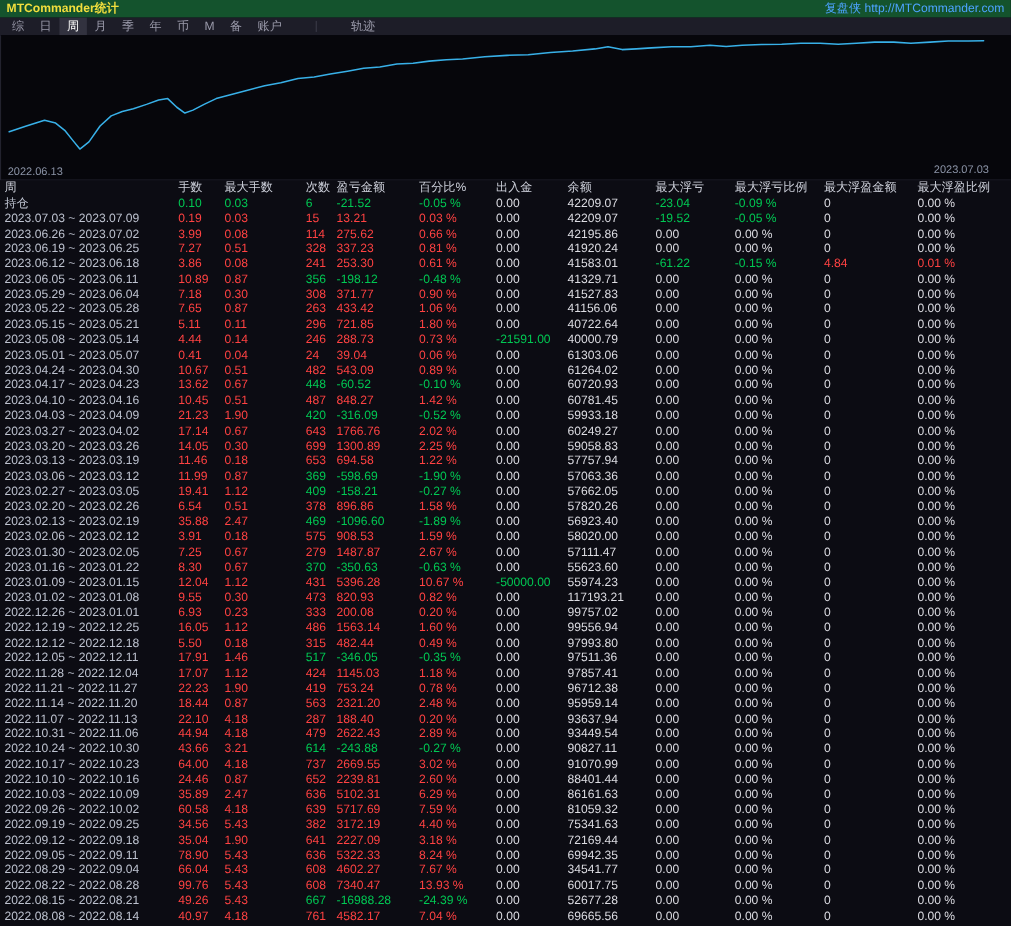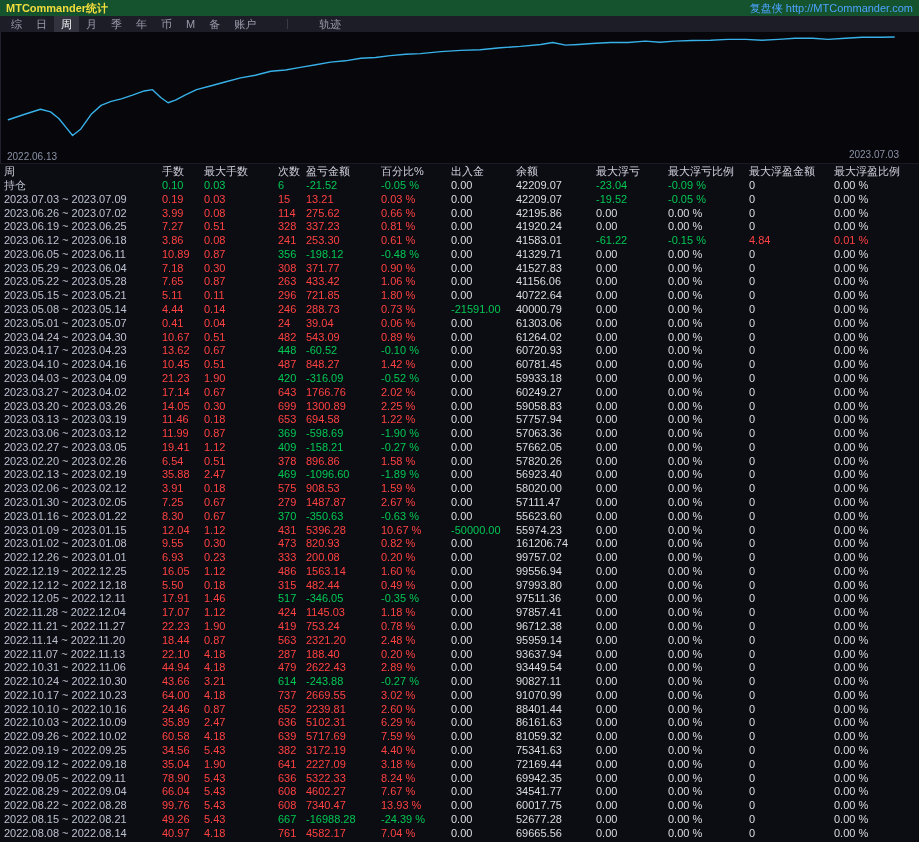--- a/index.html
+++ b/index.html
@@ -468,21 +468,21 @@
         <span class="td c-neutral">0.00 %</span>
       </div>
       <div class="tr">
         <span class="td label-cell">2023.01.02 ~ 2023.01.08</span>
         <span class="td c-profit">9.55</span>
         <span class="td c-profit">0.30</span>
         <span class="td c-profit">473</span>
         <span class="td c-profit">820.93</span>
         <span class="td c-profit">0.82 %</span>
         <span class="td c-neutral">0.00</span>
-        <span class="td c-neutral">161206.74</span>
+        <span class="td c-neutral">117193.21</span>
         <span class="td c-neutral">0.00</span>
         <span class="td c-neutral">0.00 %</span>
         <span class="td c-neutral">0</span>
         <span class="td c-neutral">0.00 %</span>
       </div>
       <div class="tr">
         <span class="td label-cell">2022.12.26 ~ 2023.01.01</span>
         <span class="td c-profit">6.93</span>
         <span class="td c-profit">0.23</span>
         <span class="td c-profit">333</span>

